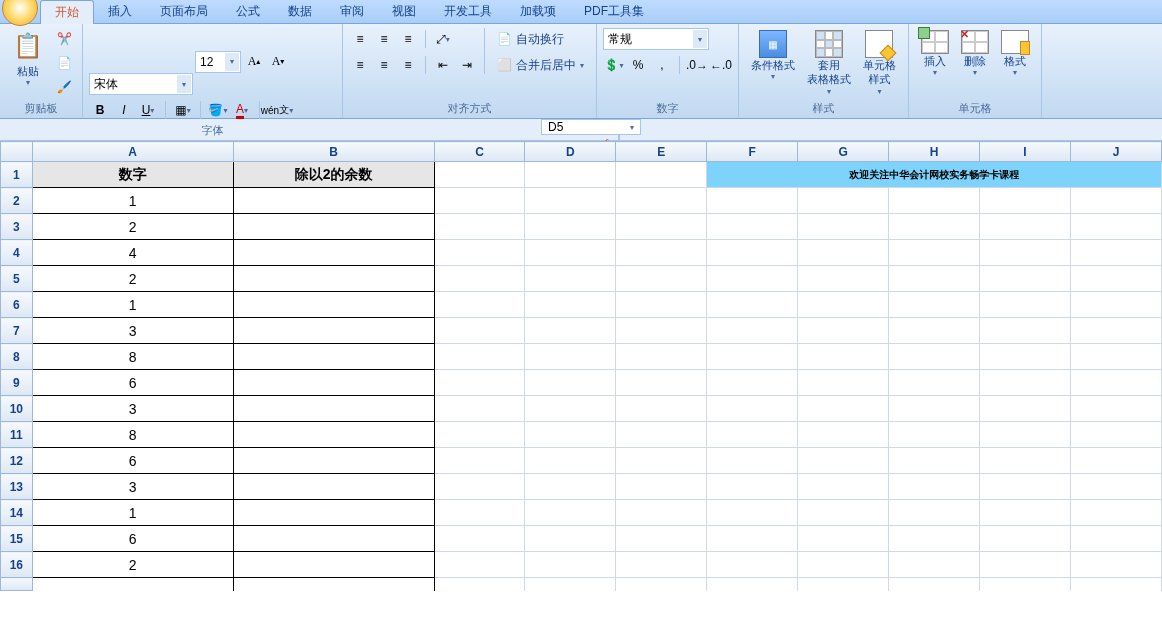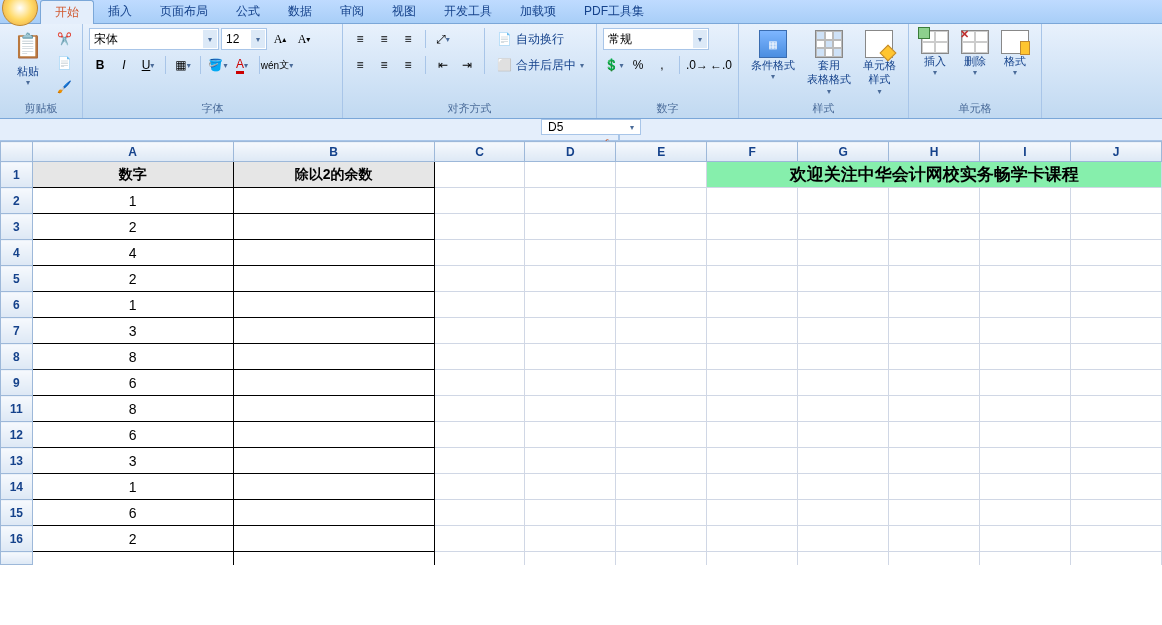--- a/index.html
+++ b/index.html
@@ -33,21 +33,21 @@
 
 .sheet { position: relative; width: 1162px; }
 table.grid { border-collapse: collapse; width: 100%; table-layout: fixed; }
 .colhdr, .rowhdr, .corner { background: linear-gradient(#f6f9fd, #dde8f5); border: 1px solid #9db8d9; text-align: center; font-size: 12px; color: #15428b; }
 .colhdr { height: 20px; }
 .rowhdr { width: 30px; }
 .corner { width: 30px; height: 20px; }
 td.cell { border: 1px solid #d0d7e5; height: 26px; text-align: center; font-size: 14px; background: #fff; }
 td.cell.bordered { border: 1px solid #000; }
 td.cell.hdr { background: #e6e6e6; font-weight: bold; border: 1px solid #000; font-size: 14px; }
-td.cell.banner { background: #86efac; font-weight: bold; font-size: 17px; }
+td.cell.banner { background: #7dd3fc; font-weight: bold; font-size: 10px; }
 .col-a { width: 190px; } .col-b { width: 190px; } .col-other { width: 86px; }
 .row17 td.cell { height: 13px; border-bottom: none; }
 
 
 .icon-paste { color: #d09438; }
 .icon-cond { width:28px; height:28px; background: linear-gradient(#7eb6ff,#4a8de0); border:1px solid #3a6cb0; display:flex;align-items:center;justify-content:center;color:#fff;font-size:10px;}
 .icon-tablefmt{width:28px;height:28px;background:#fff;border:1px solid #888;display:grid;grid-template:repeat(3,1fr)/repeat(3,1fr);}
 .icon-tablefmt div{border:1px solid #bbb;}
 .icon-tablefmt div:nth-child(odd){background:#cfe2f7;}
 .icon-cellfmt{width:28px;height:28px;background:#fff;border:1px solid #888;position:relative;}
@@ -92,21 +92,21 @@
         <div class="smallbtn">📄</div>
         <div class="smallbtn">🖌️</div>
       </div>
     </div>
     <div class="group-title">剪贴板</div>
   </div>
 
   <div class="group" style="min-width:260px;">
     <div class="group-body vbox" style="gap:4px;">
       <div class="hbox">
-        <div class="combo" style="width:130px;">
+        <div class="combo" style="width:104px;margin-top:45px;">
             <span>宋体</span>
             <div class="dd">▾</div>
           </div>
         <div class="combo" style="width:46px;">
             <span>12</span>
             <div class="dd">▾</div>
           </div>
         <div class="smallbtn" style="font-family:serif;">A<sup style="font-size:8px;">▴</sup></div>
         <div class="smallbtn" style="font-family:serif;">A<sup style="font-size:8px;">▾</sup></div>
       </div>
@@ -409,20 +409,33 @@
           <td class="cell"></td>
           <td class="cell"></td>
           <td class="cell"></td>
           <td class="cell"></td>
           <td class="cell"></td>
           <td class="cell"></td>
           <td class="cell"></td>
           <td class="cell"></td>
         </tr>
         <tr>
+          <th class="rowhdr">10</th>
+          <td class="cell bordered">3</td>
+          <td class="cell bordered"></td>
+          <td class="cell"></td>
+          <td class="cell"></td>
+          <td class="cell"></td>
+          <td class="cell"></td>
+          <td class="cell"></td>
+          <td class="cell"></td>
+          <td class="cell"></td>
+          <td class="cell"></td>
+        </tr>
+        <tr>
           <th class="rowhdr">11</th>
           <td class="cell bordered">8</td>
           <td class="cell bordered"></td>
           <td class="cell"></td>
           <td class="cell"></td>
           <td class="cell"></td>
           <td class="cell"></td>
           <td class="cell"></td>
           <td class="cell"></td>
           <td class="cell"></td>

